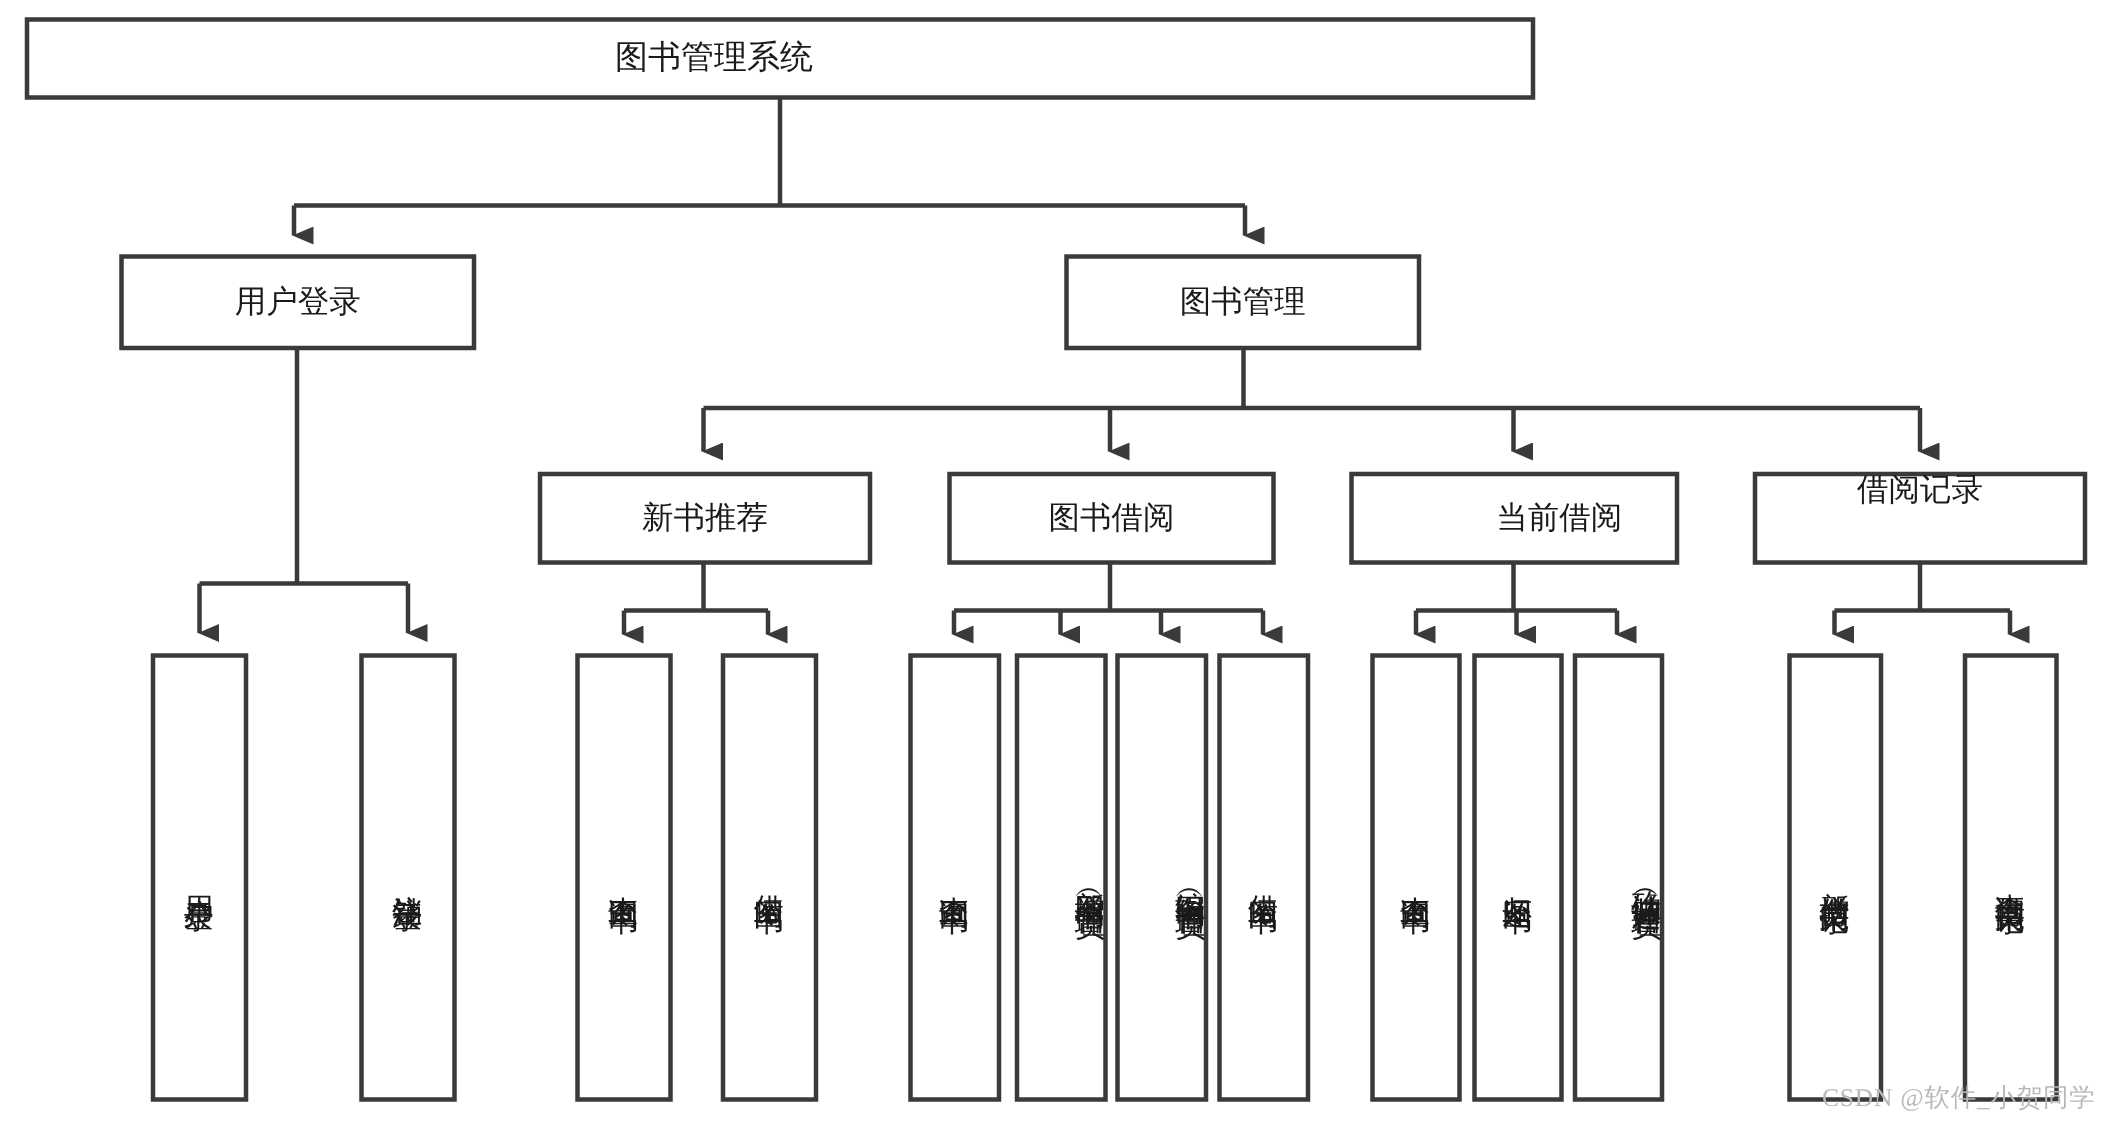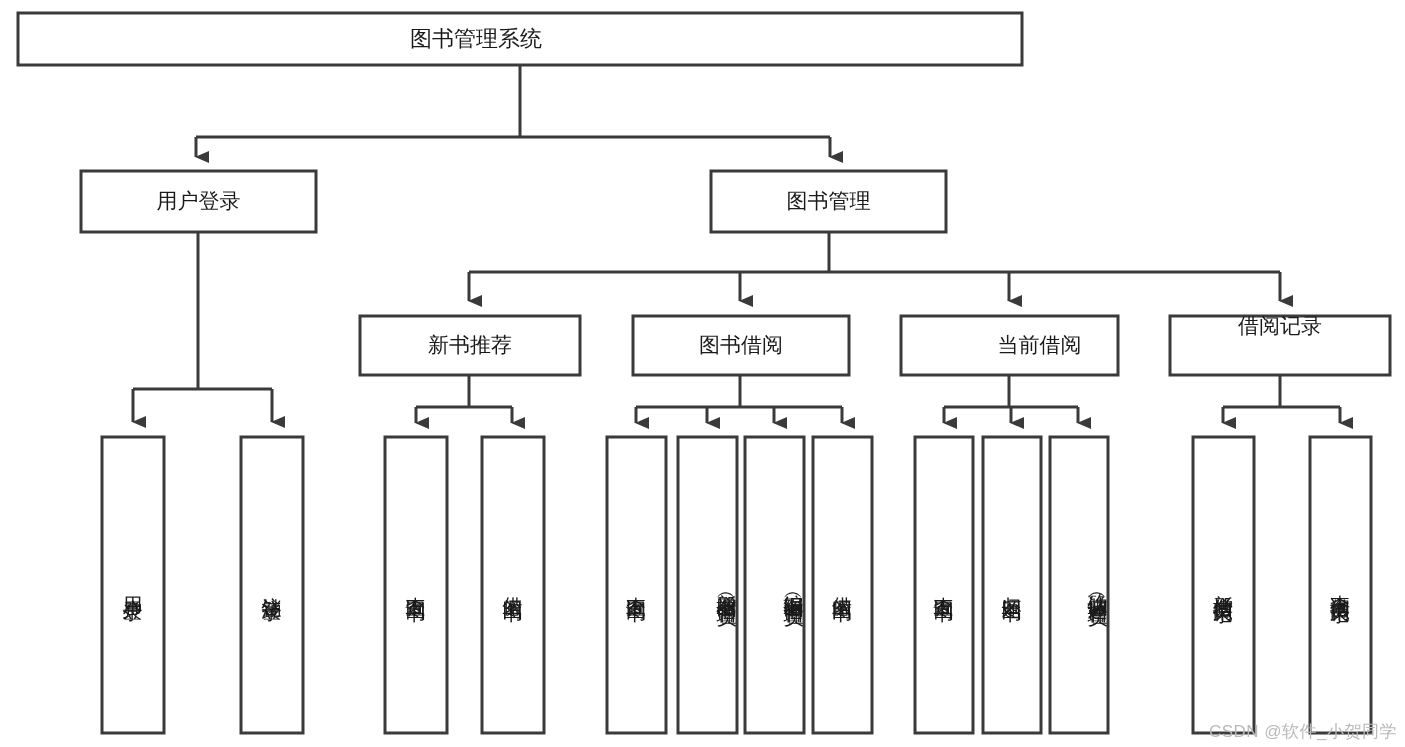--- a/index.html
+++ b/index.html
@@ -73,21 +73,21 @@
   .label-v.center-v {
     align-items: center;
     padding-top: 0;
   }
   .watermark {
     position: absolute;
     right: 8px;
     bottom: 4px;
     font-size: 17px;
     color: #b9b9b9;
-    font-family: Liberation Sans, sans-serif;
+    font-family: Liberation Serif, serif;
     letter-spacing: 0.5px;
     white-space: nowrap;
   }
 </style>
 </head>
 <body>
 
 <div id="diagram-root">
 
   <svg id="tree-svg" viewBox="0 0 1405 747">

